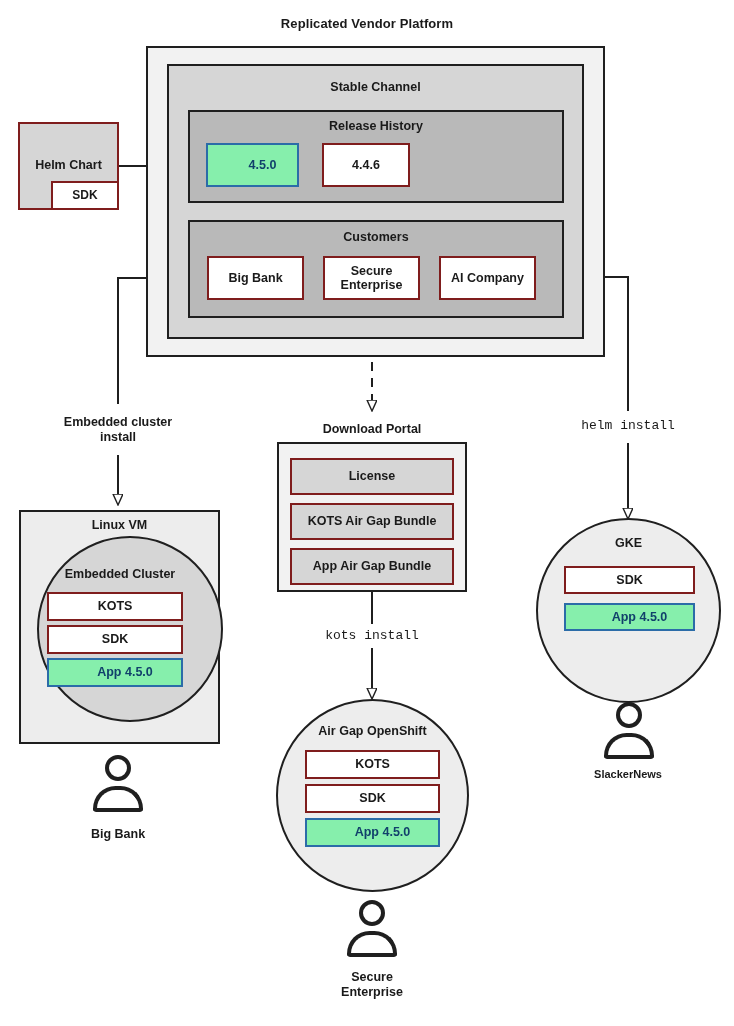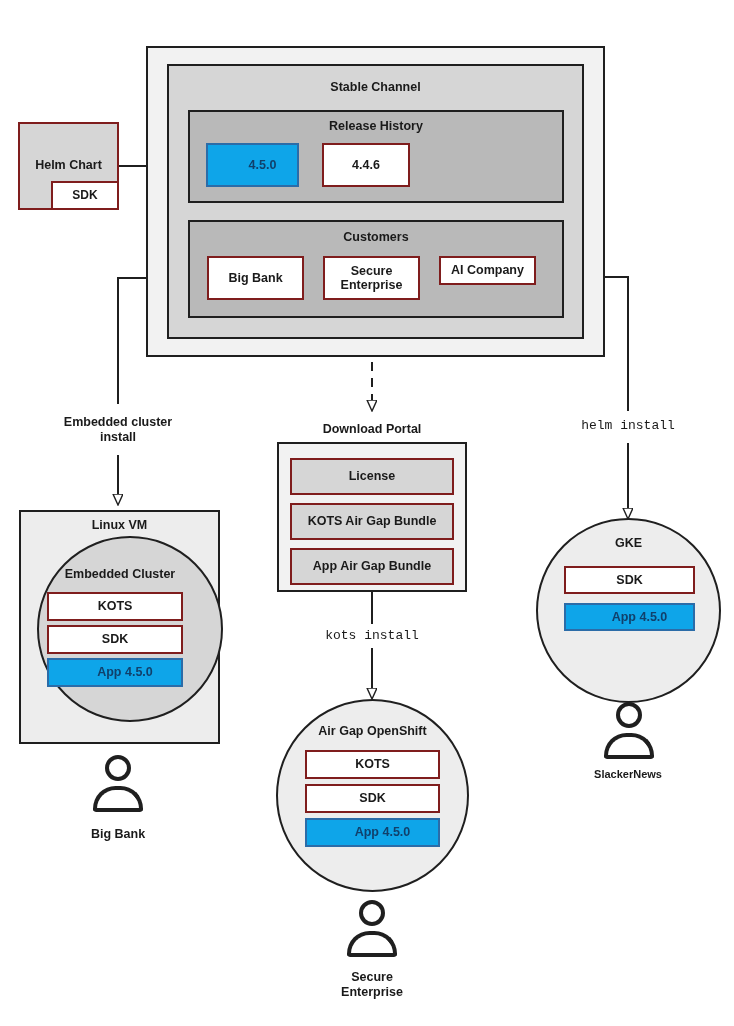--- a/index.html
+++ b/index.html
@@ -65,21 +65,21 @@
     justify-content: center;
     text-align: center;
     font-size: 12.5px;
     font-weight: bold;
     color: #1a1a1a;
     line-height: 1.15;
     white-space: pre-line;
   }
   .node.grey { background: #d6d6d6; }
   .node.blue {
-    background: #0ea5e9;
+    background: #86efac;
     border-color: #2b6ca8;
     color: #11406b;
     padding-left: 20px;
   }
   .node.helm {
     background: #d6d6d6;
     align-items: flex-start;
     padding-top: 34px;
   }
 
@@ -151,39 +151,40 @@
       <path d="M372,592 L372,624" fill="none" stroke="#1f1f1f" stroke-width="2"></path>
       <path d="M372,648 L372,698" fill="none" stroke="#1f1f1f" stroke-width="2" marker-end="url(#arrowOpen)"></path>
     </g>
 
     <g>
       <path d="M536,277 L628,277 L628,411" fill="none" stroke="#1f1f1f" stroke-width="2"></path>
       <path d="M628,443 L628,518" fill="none" stroke="#1f1f1f" stroke-width="2" marker-end="url(#arrowOpen)"></path>
     </g>
   </svg>
 
+  <div class="lbl title-top" style="left:184px; top:16px; width:366px;">Replicated Vendor Platform</div>
 
   <div class="abs platform-box" style="left:146px; top:46px; width:459px; height:311px;"></div>
 
   <div class="abs channel-box" style="left:167px; top:64px; width:417px; height:275px;"></div>
   <div class="lbl box-title" style="left:167px; top:80px; width:417px;">Stable Channel</div>
 
   <div class="abs group-box" style="left:188px; top:110px; width:376px; height:93px;"></div>
   <div class="lbl box-title" style="left:188px; top:119px; width:376px;">Release History</div>
 
   <div class="abs node blue" style="left:206px; top:143px; width:93px; height:44px;">4.5.0</div>
   <div class="abs node" style="left:322px; top:143px; width:88px; height:44px;">4.4.6</div>
 
   <div class="abs group-box" style="left:188px; top:220px; width:376px; height:98px;"></div>
   <div class="lbl box-title" style="left:188px; top:230px; width:376px;">Customers</div>
 
   <div class="abs node" style="left:207px; top:256px; width:97px; height:44px;">Big Bank</div>
   <div class="abs node" style="left:323px; top:256px; width:97px; height:44px;">Secure
 Enterprise</div>
-  <div class="abs node" style="left:439px; top:256px; width:97px; height:29px;">AI Company</div>
+  <div class="abs node" style="left:439px; top:256px; width:97px; height:44px;">AI Company</div>
 
   <div class="abs node helm" style="left:18px; top:122px; width:101px; height:88px;">
     <span>Helm Chart</span>
   </div>
   <div class="abs node" style="left:51px; top:181px; width:68px; height:29px; font-size:12px;">SDK</div>
 
   <div class="lbl" style="left:38px; top:415px; width:160px; font-size:12.5px;">Embedded cluster
 install</div>
 
   <div class="lbl mono" style="left:292px; top:628px; width:160px;">kots install</div>

